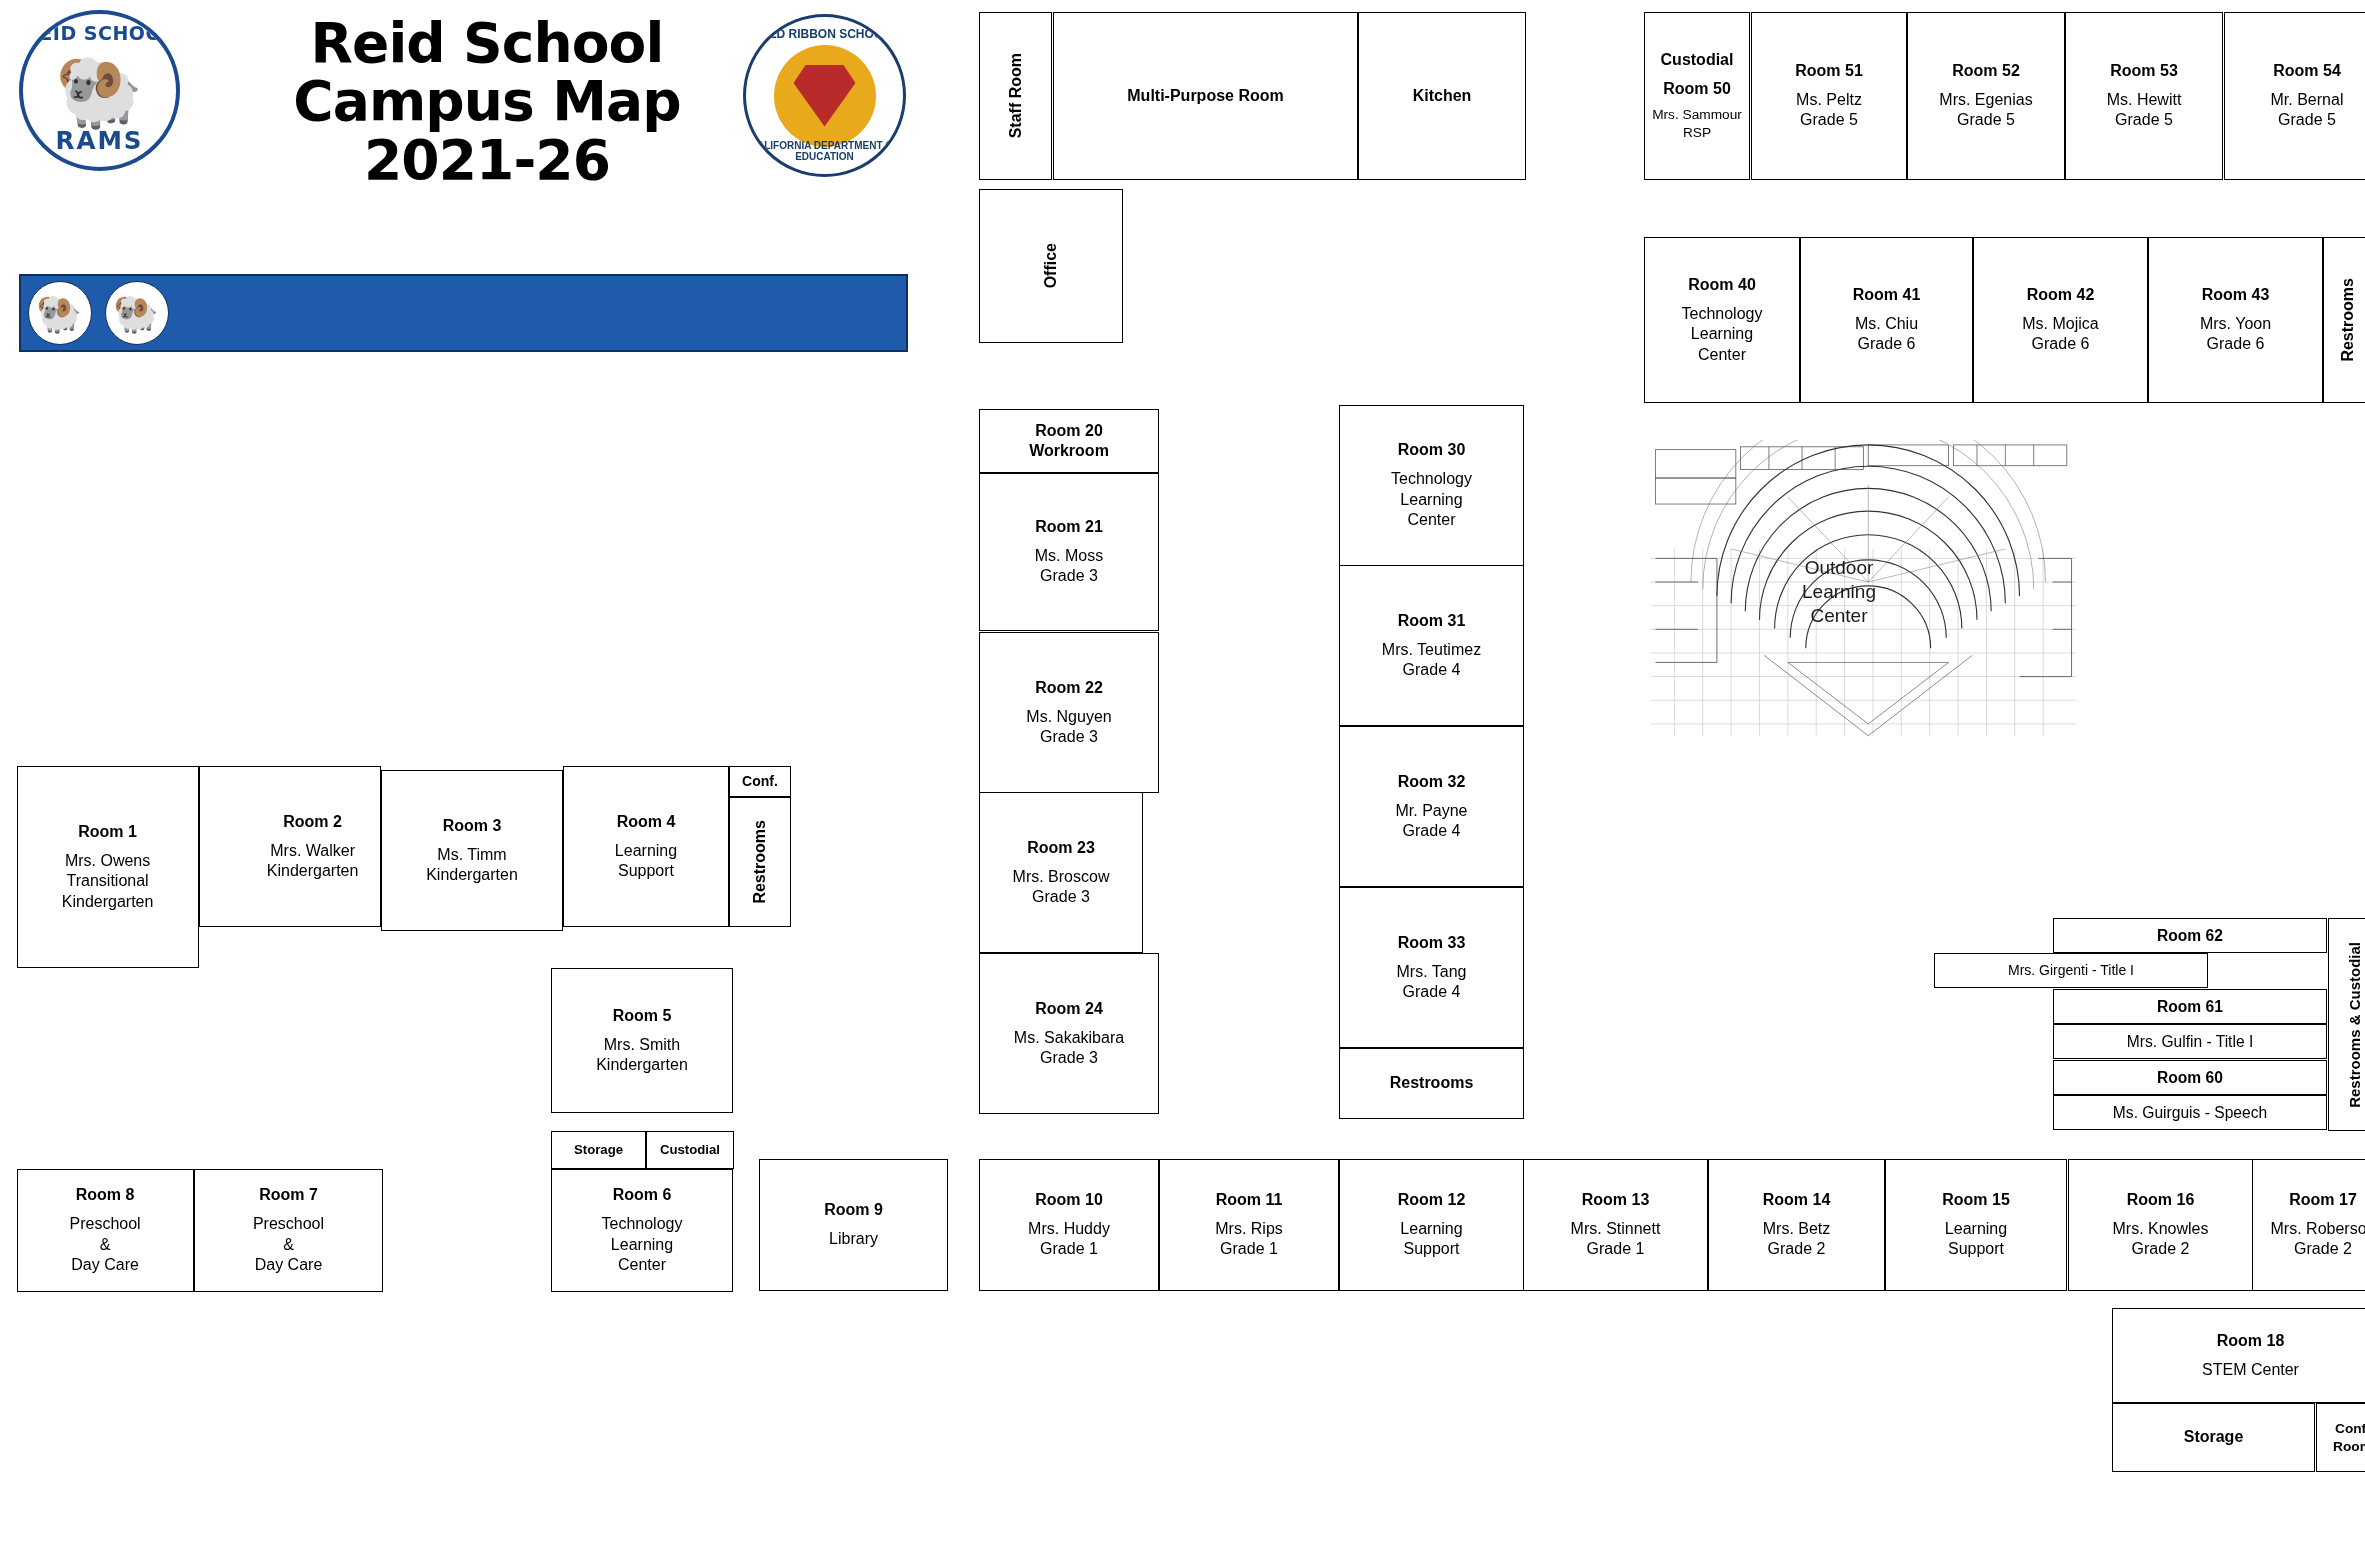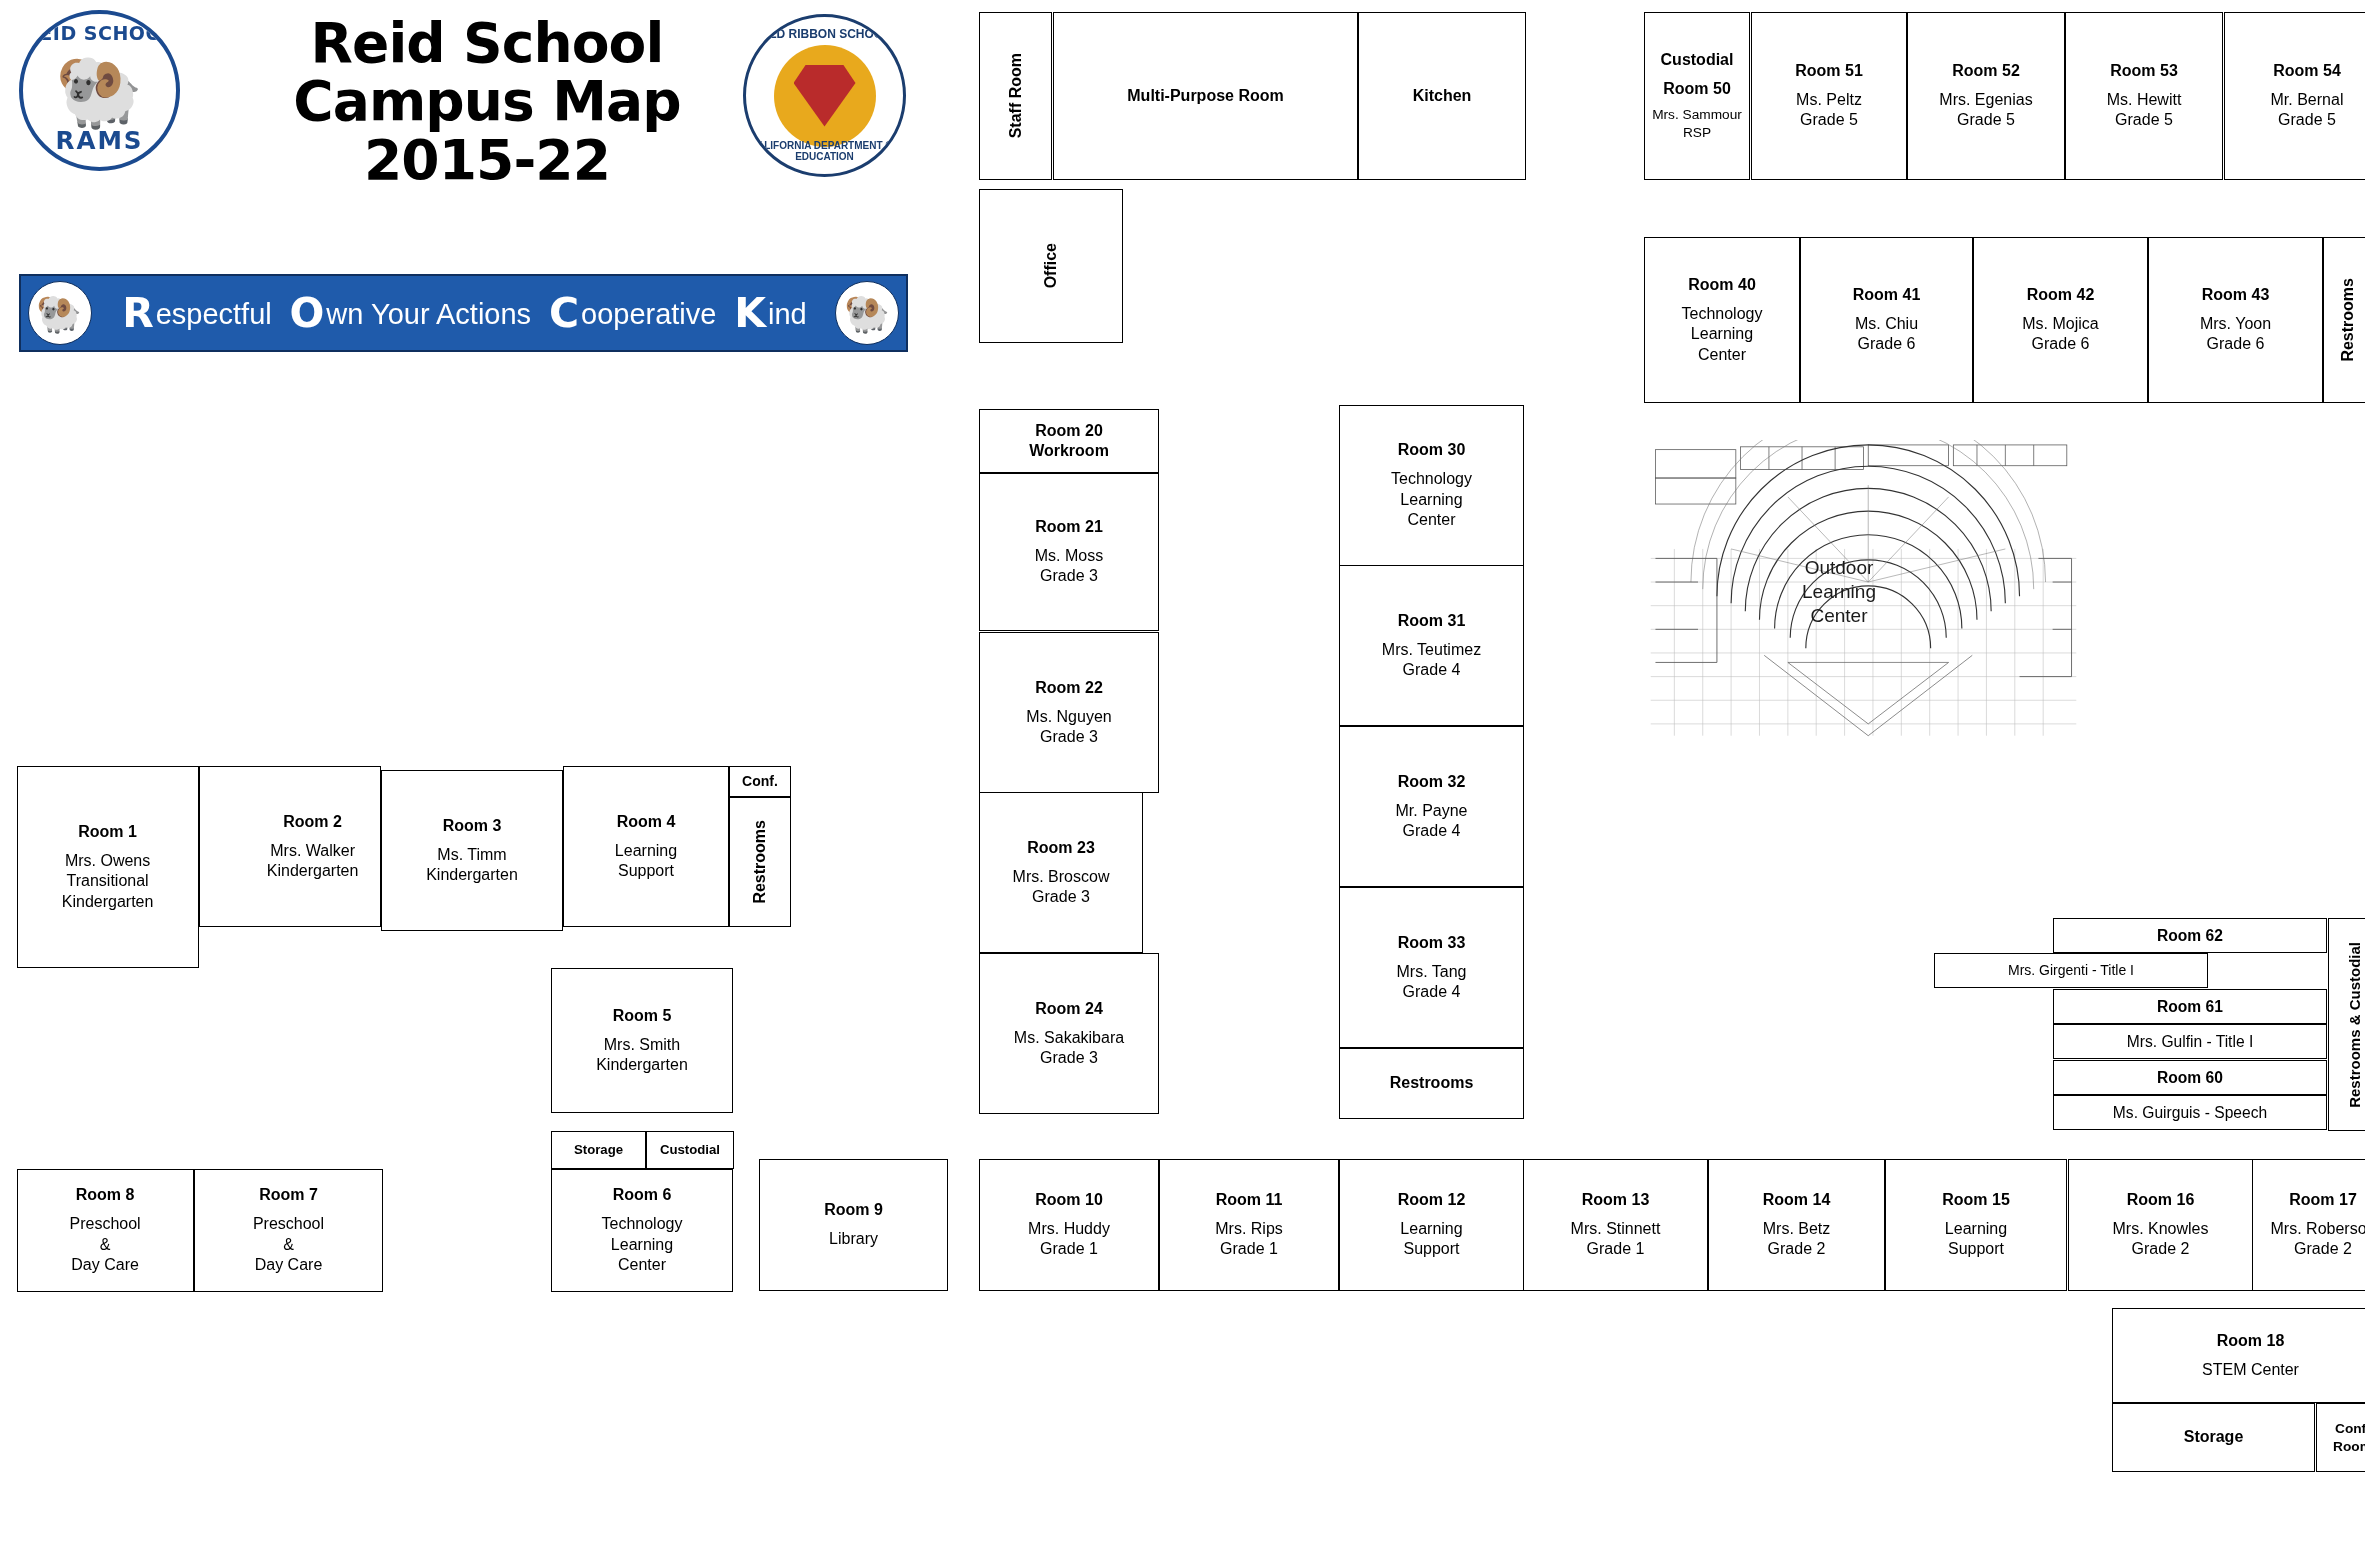--- a/index.html
+++ b/index.html
@@ -170,38 +170,35 @@
   <div class="inner">
     <div class="rams-top-text">REID SCHOOL</div>
     <div class="ram-glyph">🐏</div>
     <div class="rams-bottom-text">RAMS</div>
   </div>
 </div>
 
 <div class="abs" id="title-block">
   <div class="title-line">Reid School</div>
   <div class="title-line">Campus Map</div>
-  <div class="title-line">2015-22</div>
+  <div class="title-line">2021-26</div>
 </div>
 
 <div class="abs" id="gold-ribbon-seal">
   <div class="seal-inner">
     <div class="seal-text-top">GOLD RIBBON SCHOOLS</div>
     <div class="seal-core">
         <div class="ribbon"></div>
       </div>
     <div class="seal-text-bottom">CALIFORNIA DEPARTMENT OF EDUCATION</div>
   </div>
 </div>
 
 <div class="abs" id="rock-banner">
   <div class="ram-badge">🐏</div>
-  <div class="rock-text">
-    <span class="cap">R</span><span>espectful</span><span class="sep"></span><span class="cap">O</span><span>wn Your Actions</span><span class="sep"></span><span class="cap">C</span><span>ooperative</span><span class="sep"></span><span class="cap">K</span><span>ind</span>
-  </div>
   <div class="ram-badge">🐏</div>
 </div>
 
 <div class="abs vlabel" style="left:979px; top:12px; width:73px; height:168px;">
   <span class="vert">Staff Room</span>
 </div>
 <div class="abs room" style="left:1053px; top:12px; width:305px; height:168px;">
   <div class="rm-title">Multi-Purpose Room</div>
 </div>
 <div class="abs room" style="left:1358px; top:12px; width:168px; height:168px;">

